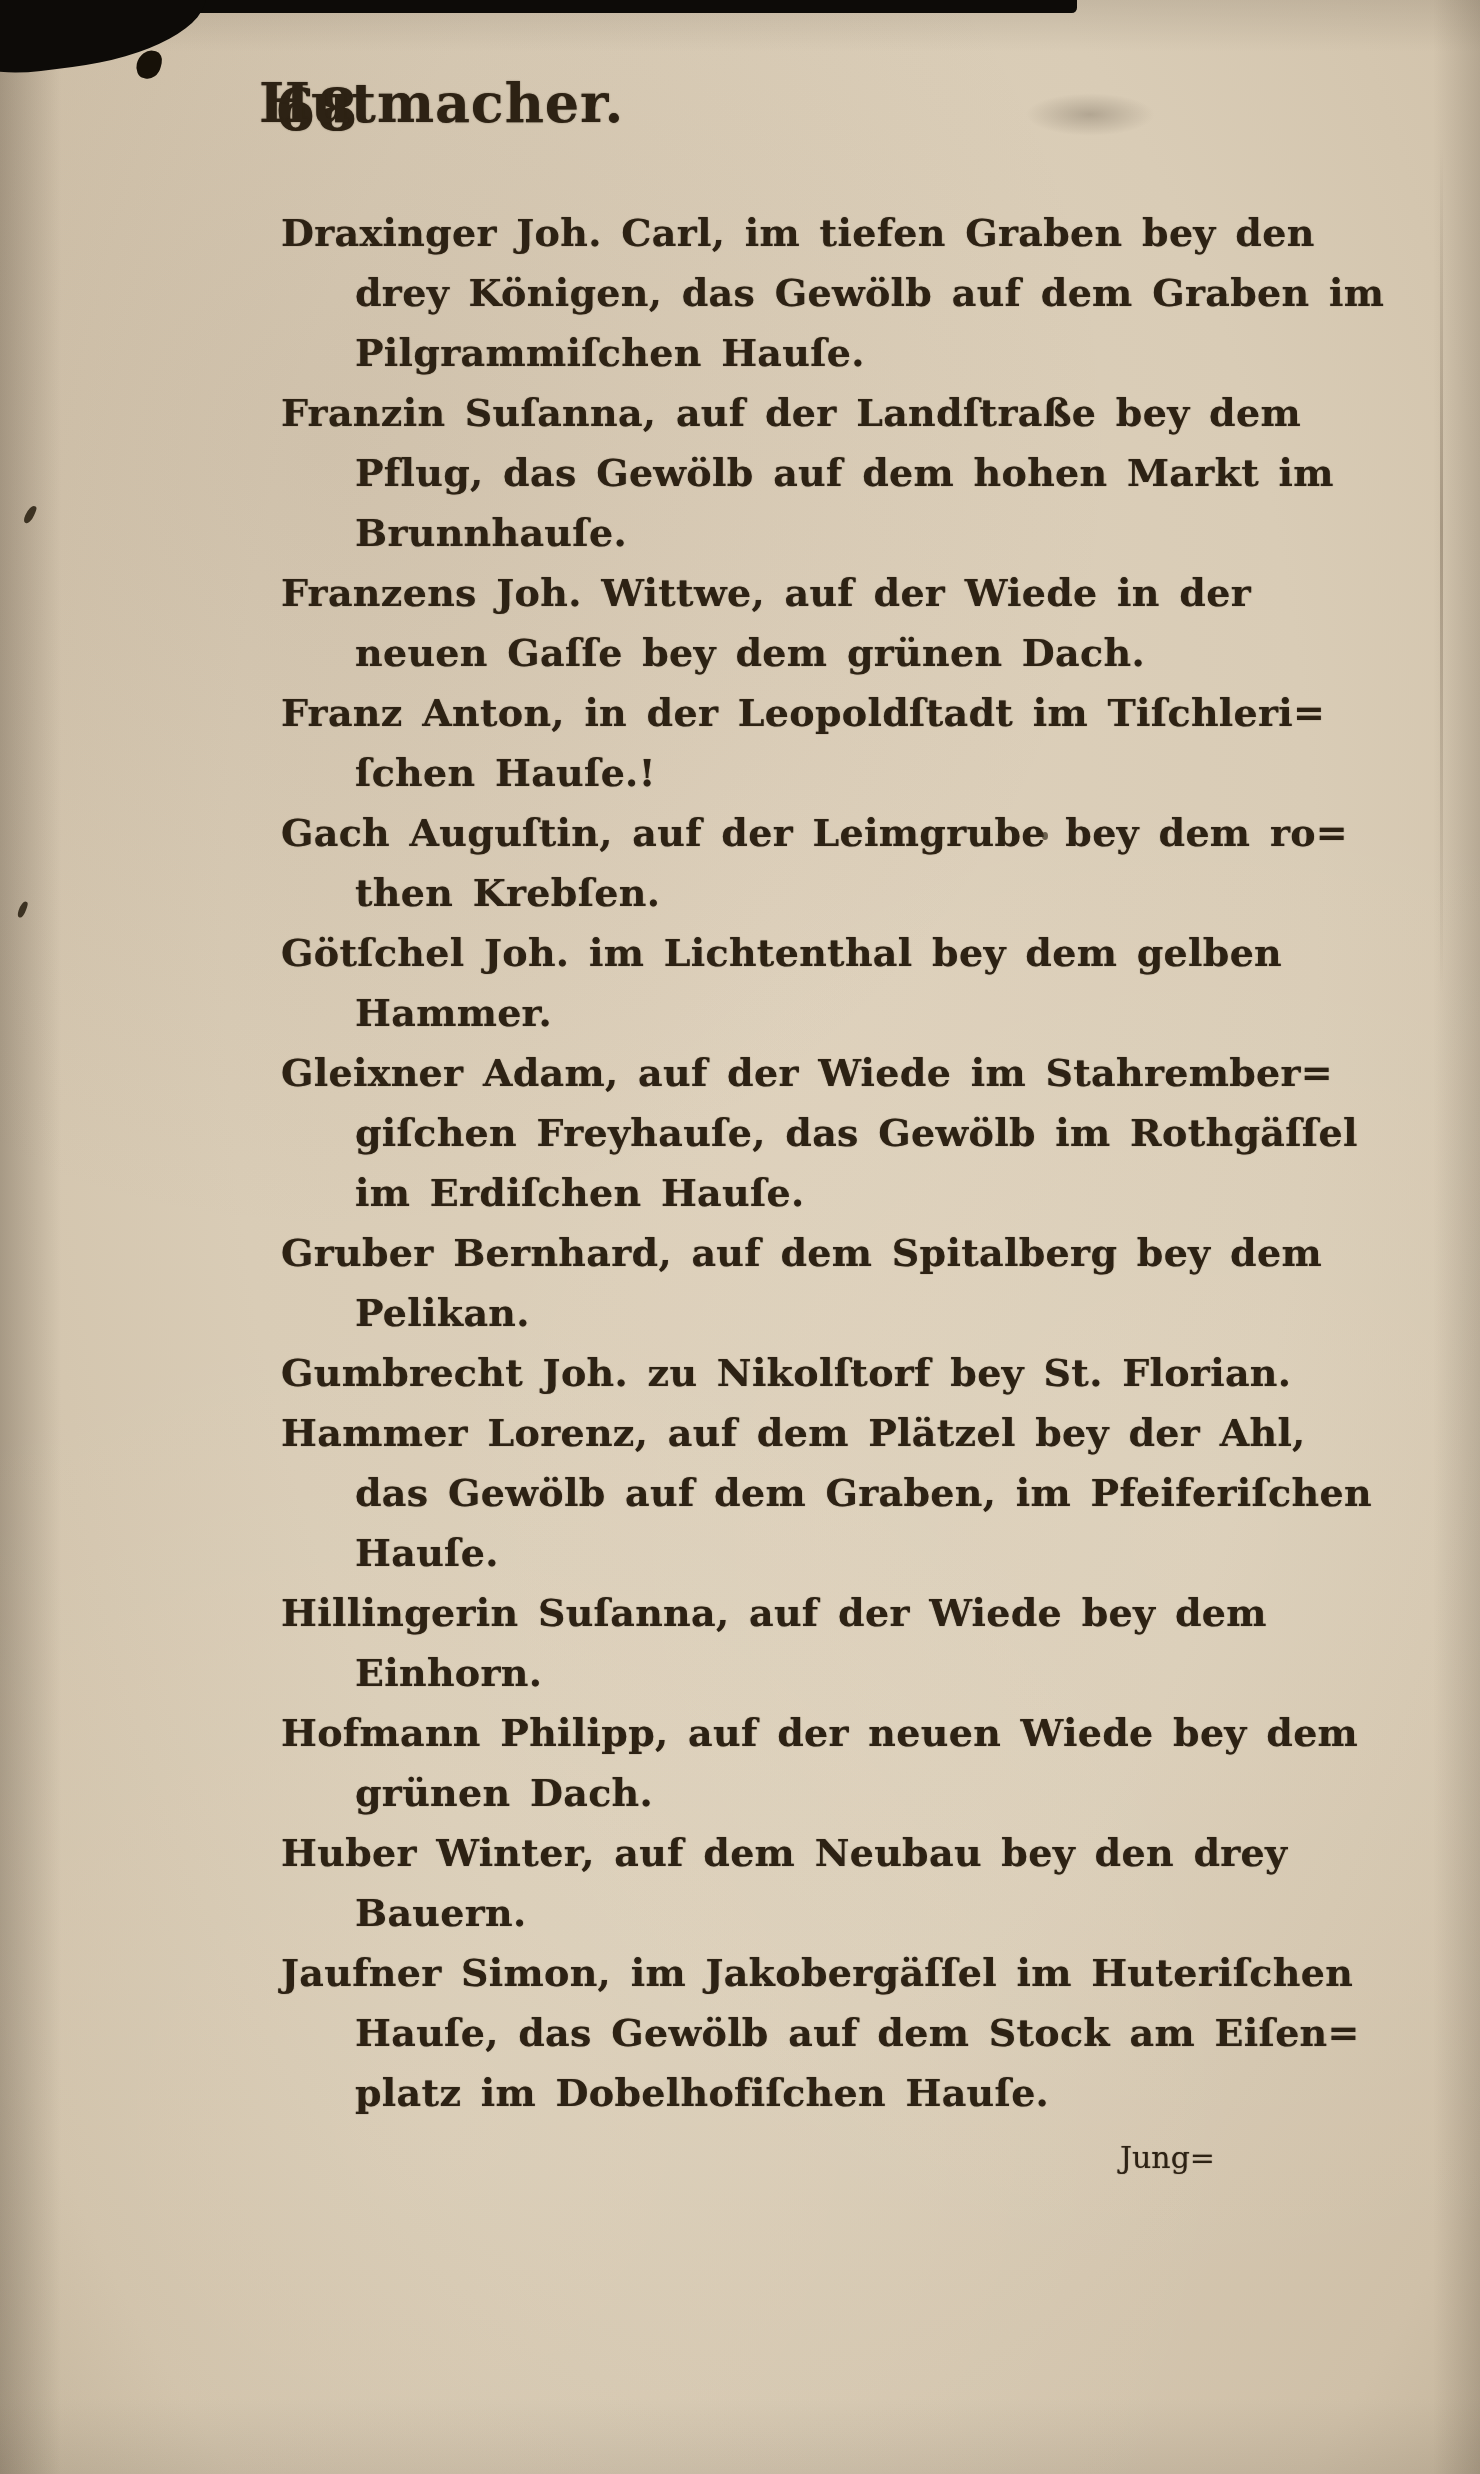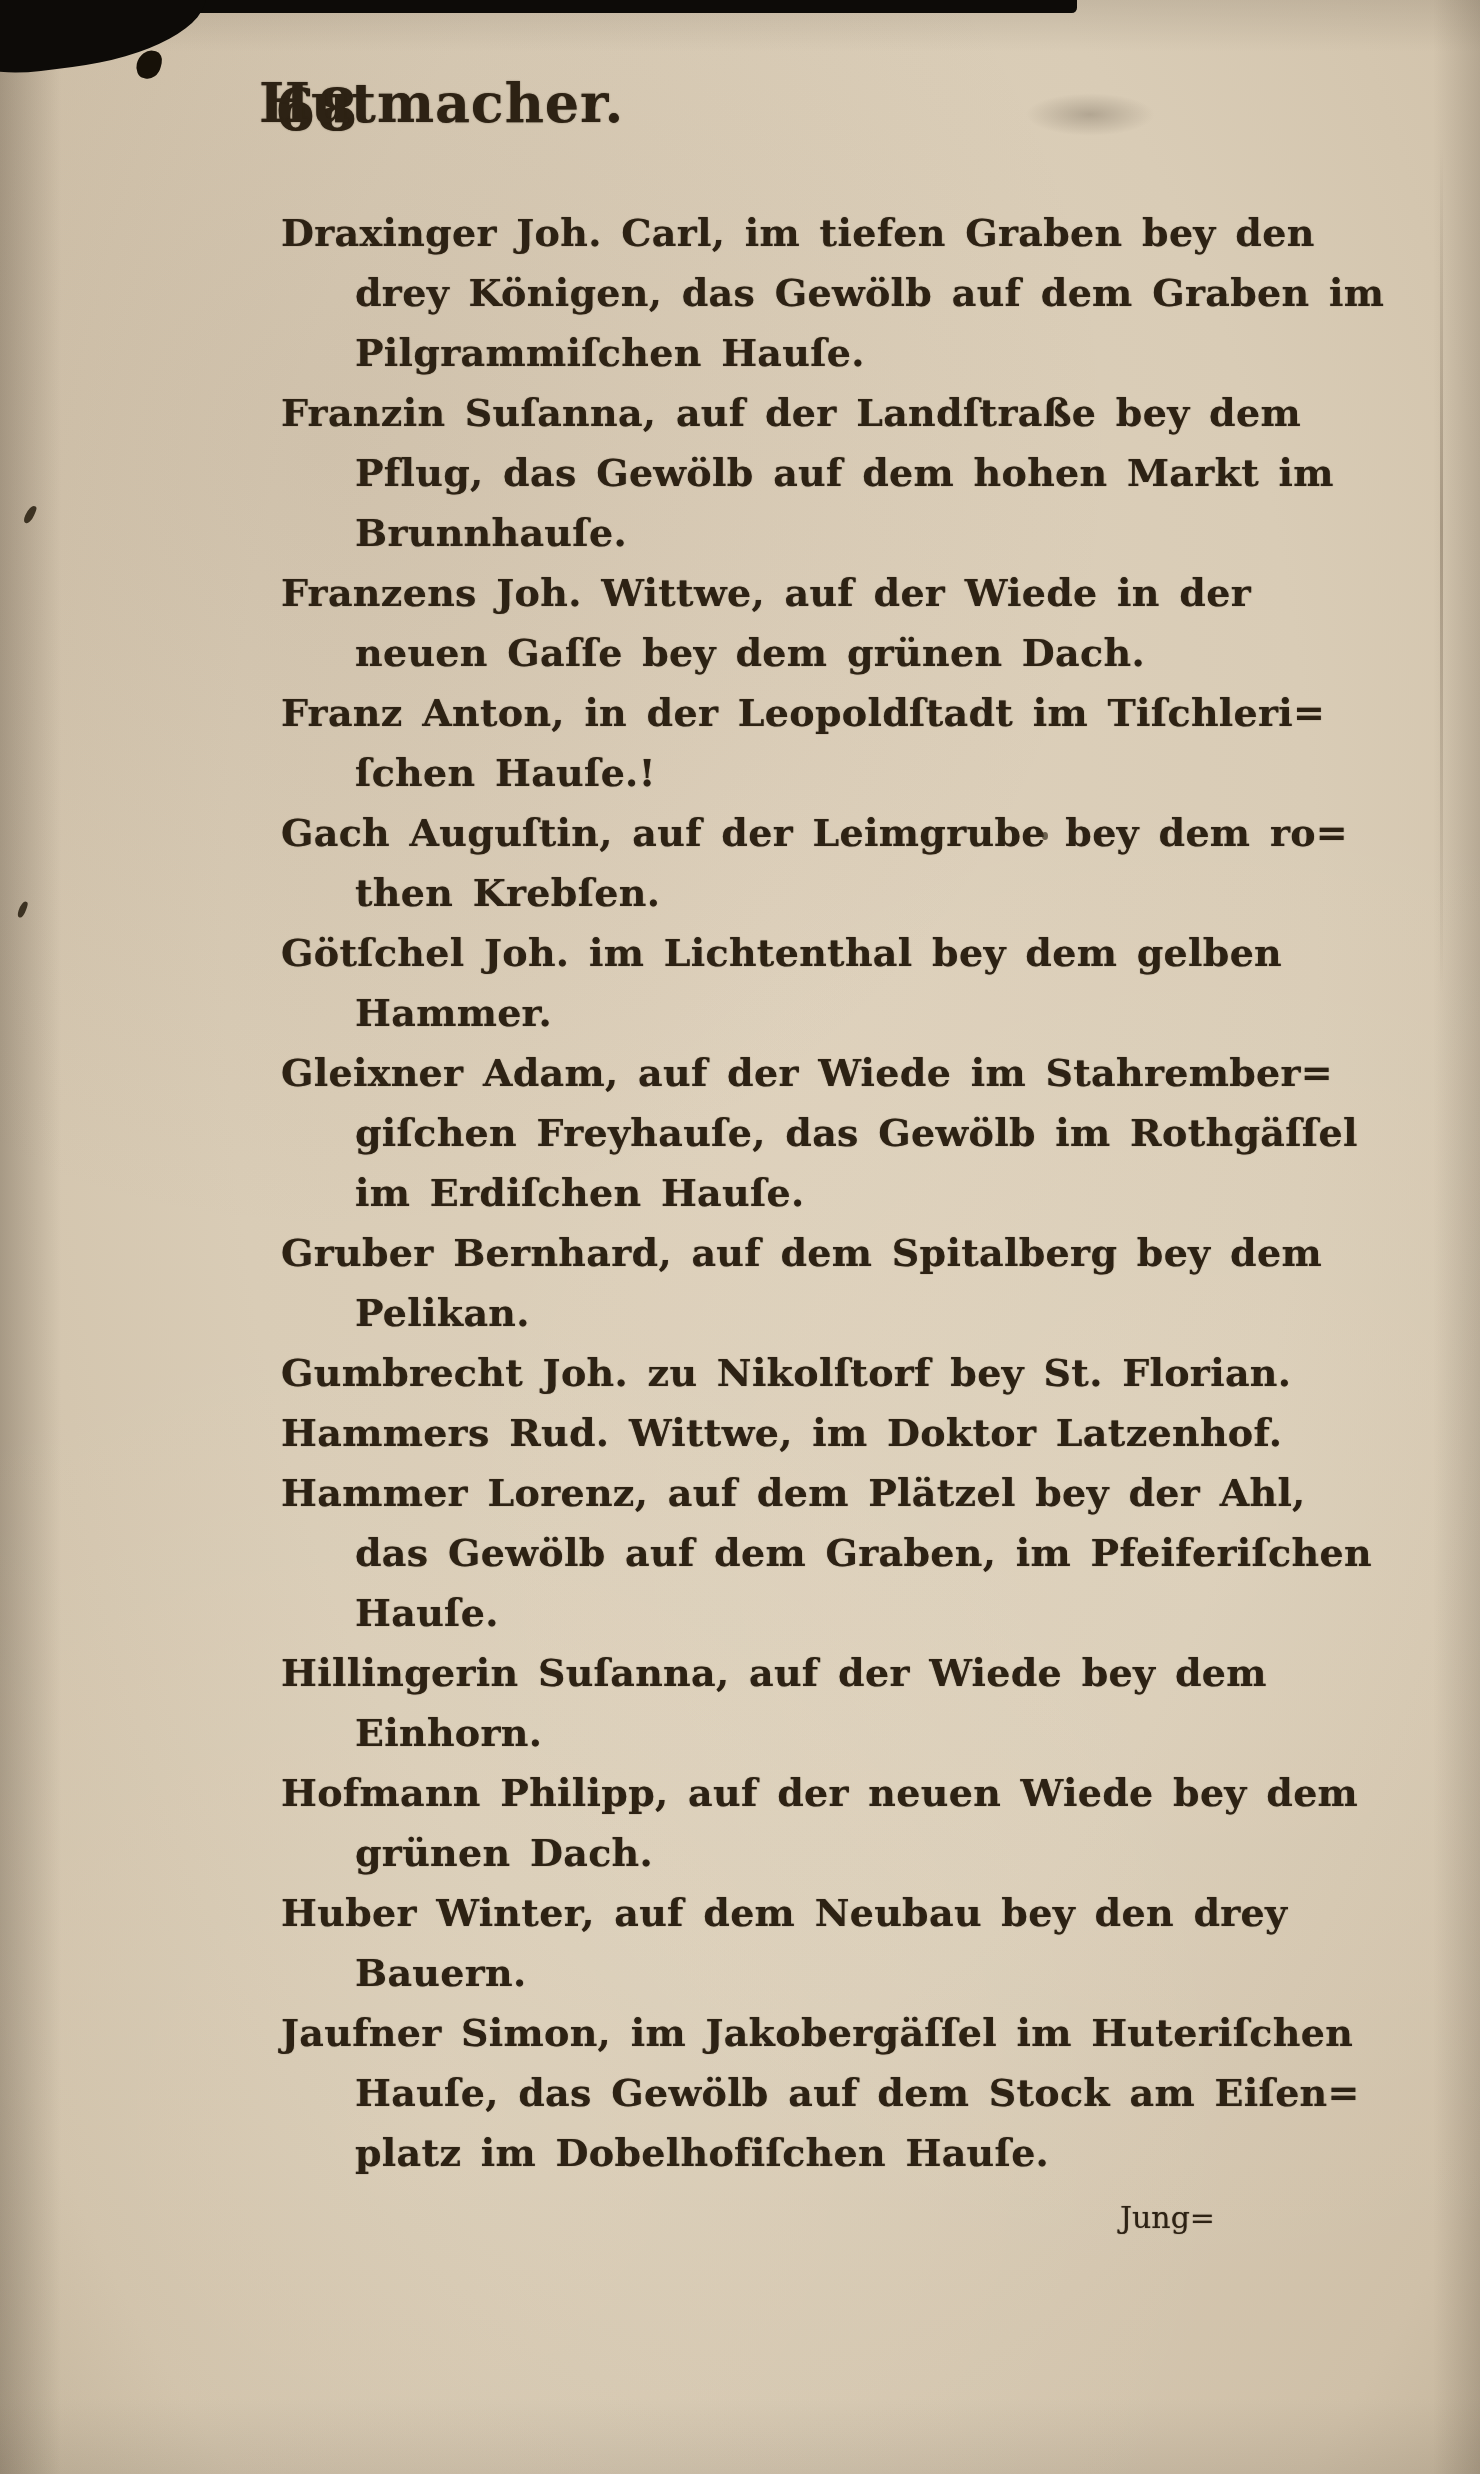--- a/index.html
+++ b/index.html
@@ -148,21 +148,20 @@
 
       <p class="entry">Gleixner Adam, auf der Wiede im Stahrember=
 giſchen Freyhauſe, das Gewölb im Rothgäſſel
 im Erdiſchen Hauſe.</p>
 
       <p class="entry">Gruber Bernhard, auf dem Spitalberg bey dem
 Pelikan.</p>
 
       <p class="entry">Gumbrecht Joh. zu Nikolſtorf bey St. Florian.</p>
 
-      <p class="entry">Hammers Rud. Wittwe, im Doktor Latzenhof.</p>
 
 
       <p class="entry">Hammer Lorenz, auf dem Plätzel bey der Ahl,
 das Gewölb auf dem Graben, im Pfeiferiſchen
 Hauſe.</p>
 
       <p class="entry">Hillingerin Suſanna, auf der Wiede bey dem
 Einhorn.</p>
 
       <p class="entry">Hofmann Philipp, auf der neuen Wiede bey dem

